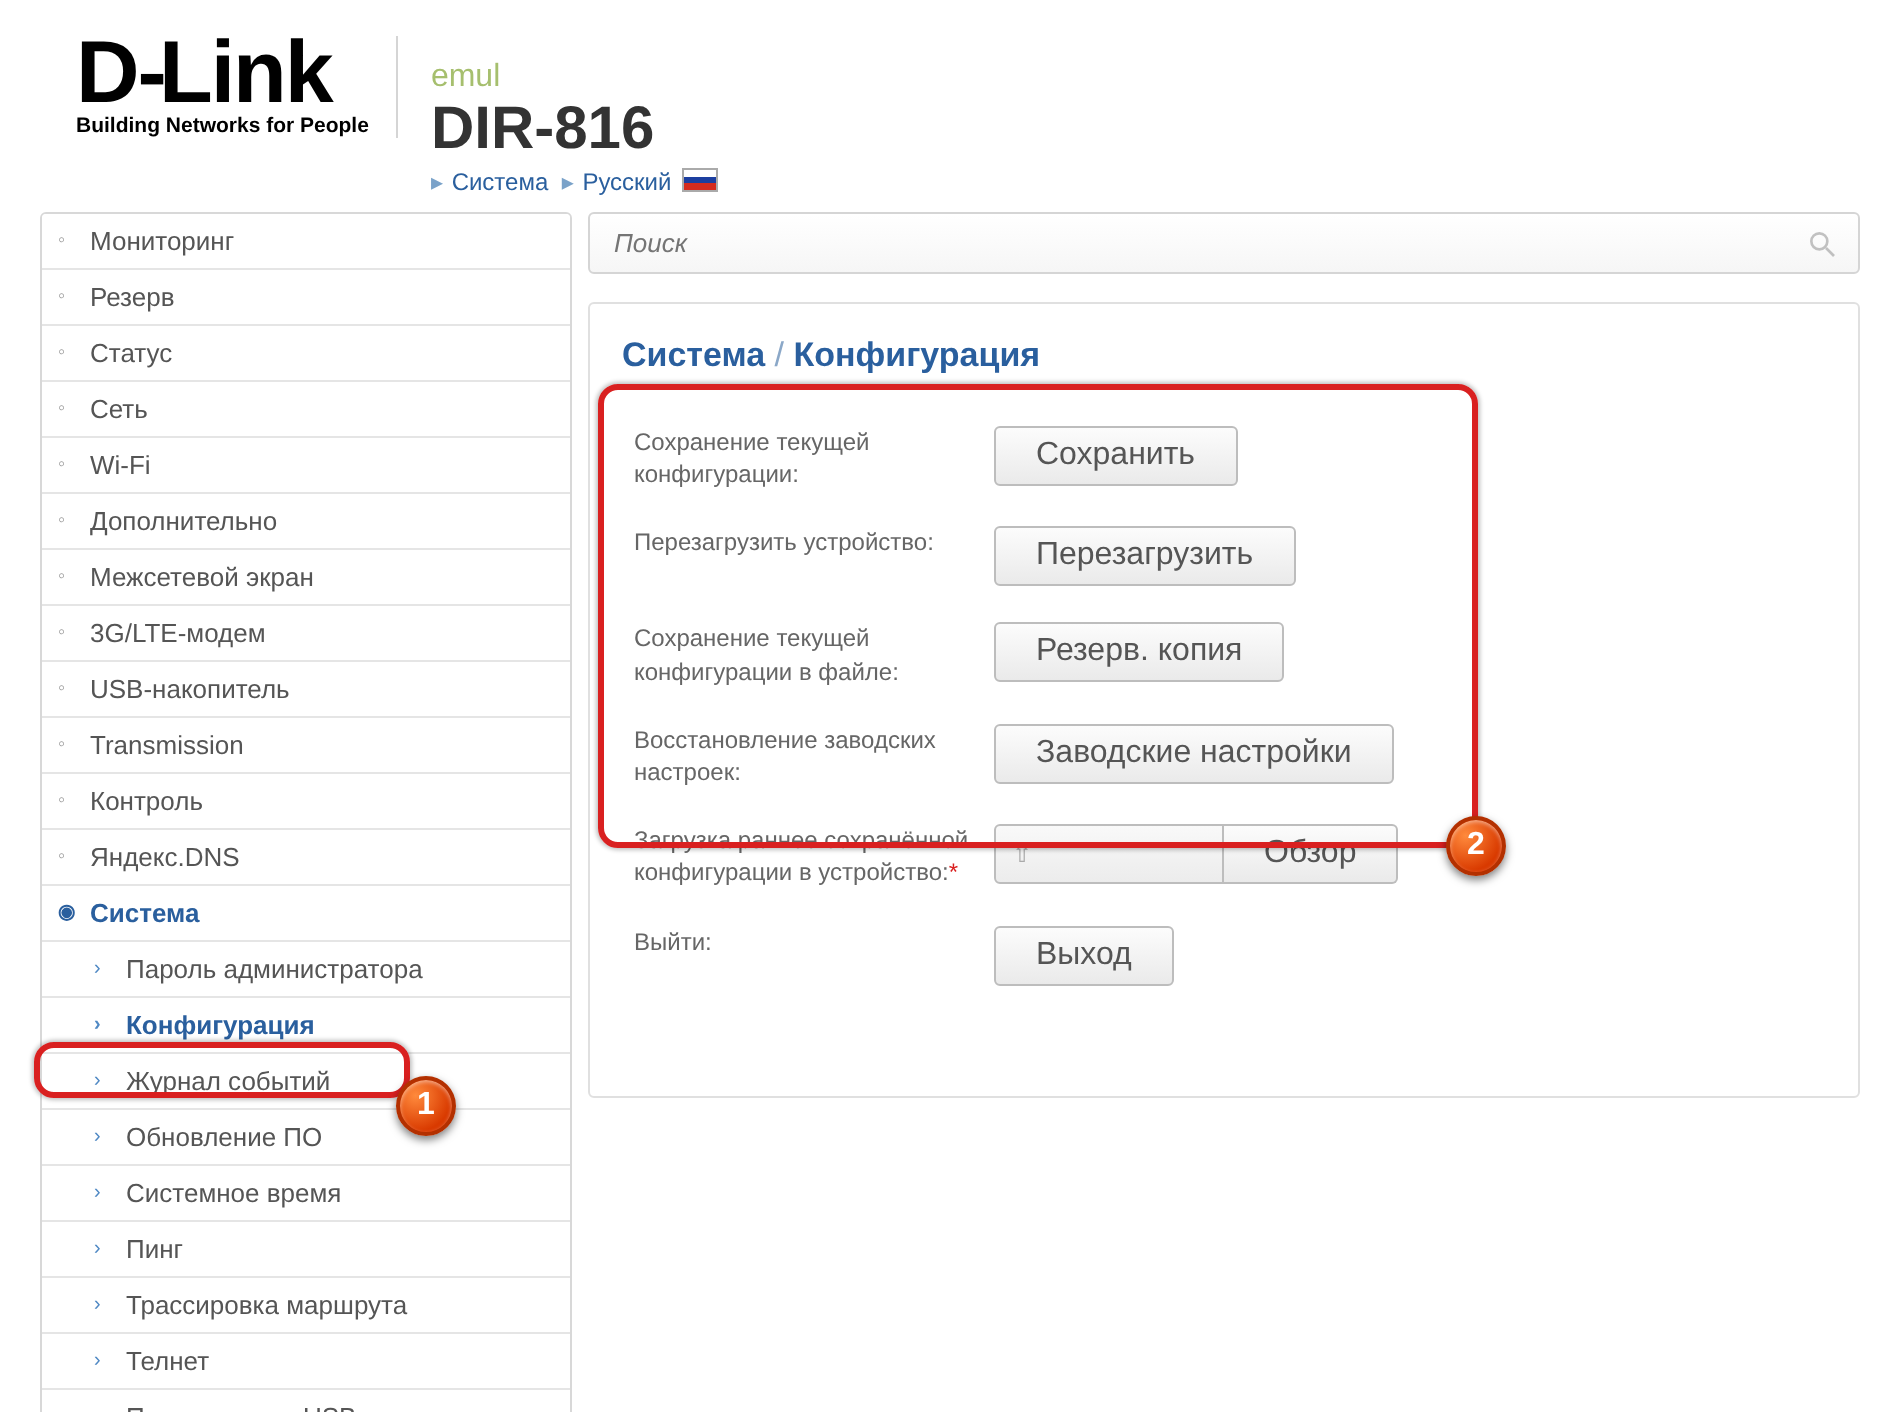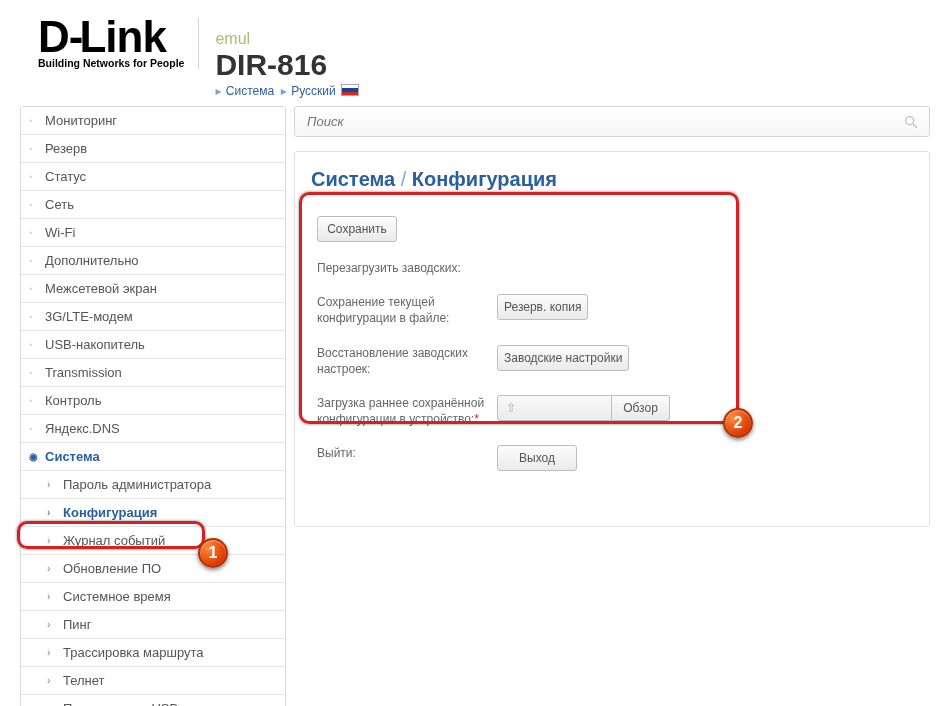--- a/index.html
+++ b/index.html
@@ -145,21 +145,21 @@
     width: 16px; height:16px;
     opacity: .5;
   }
   .content-panel {
     border: 1px solid #e0e0e0;
     border-radius: 3px;
     padding: 12px 16px 40px;
     background: #fff;
   }
   .crumb2 {
-    font-size: 20px;
+    font-size: 17px;
     font-weight: 700;
     color: #2a5f9e;
     padding: 4px 0 10px;
   }
   .crumb2 .fade { color:#8ba8c8; font-weight:400; }
   .config-box { position: relative; padding: 6px 0; }
 
   .form-row {
     display: flex;
     align-items: flex-start;
@@ -168,22 +168,22 @@
   }
   .form-row .lbl {
     width: 180px;
     color: #666;
     line-height: 1.35;
   }
   .btn {
     border: 1px solid #bdbdbd;
     background: linear-gradient(#fcfcfc,#eaeaea);
     color: #555;
-    padding: 5px 6px;
-    font-size: 12px;
+    padding: 5px 20px;
+    font-size: 16px;
     border-radius: 3px;
     cursor: pointer;
     min-width: 80px;
   }
   .req { color:#d92020; }
   .file-wrap { display:flex; }
   .file-path {
     width: 115px;
     border:1px solid #bdbdbd;
     background: linear-gradient(#f9f9f9,#ececec);
@@ -333,24 +333,26 @@
     <div class="content-panel highlight-box">
       <div class="crumb2">
         <span>Система</span>
         <span class="fade"> / </span>
         <span>Конфигурация</span>
       </div>
 
       <div class="config-box">
 
         <div class="form-row">
+          <div class="lbl">Сохранение текущей конфигурации:</div>
           <button class="btn">Сохранить</button>
         </div>
         <div class="form-row">
-          <div class="lbl">Перезагрузить заводских:</div>
+          <div class="lbl">Перезагрузить устройство:</div>
+          <button class="btn">Перезагрузить</button>
         </div>
         <div class="form-row">
           <div class="lbl">Сохранение текущей конфигурации в файле:</div>
           <button class="btn">Резерв. копия</button>
         </div>
         <div class="form-row">
           <div class="lbl">Восстановление заводских настроек:</div>
           <button class="btn">Заводские настройки</button>
         </div>
         <div class="form-row">

